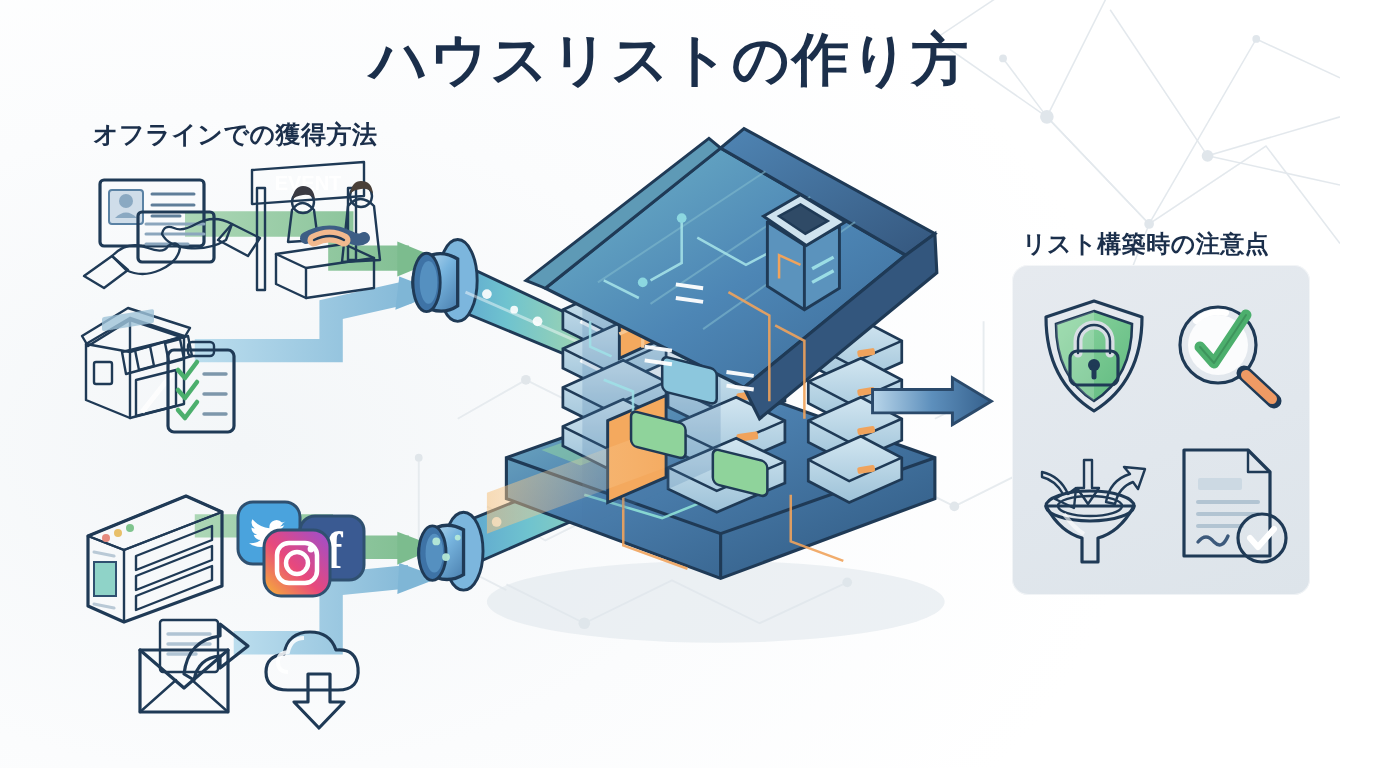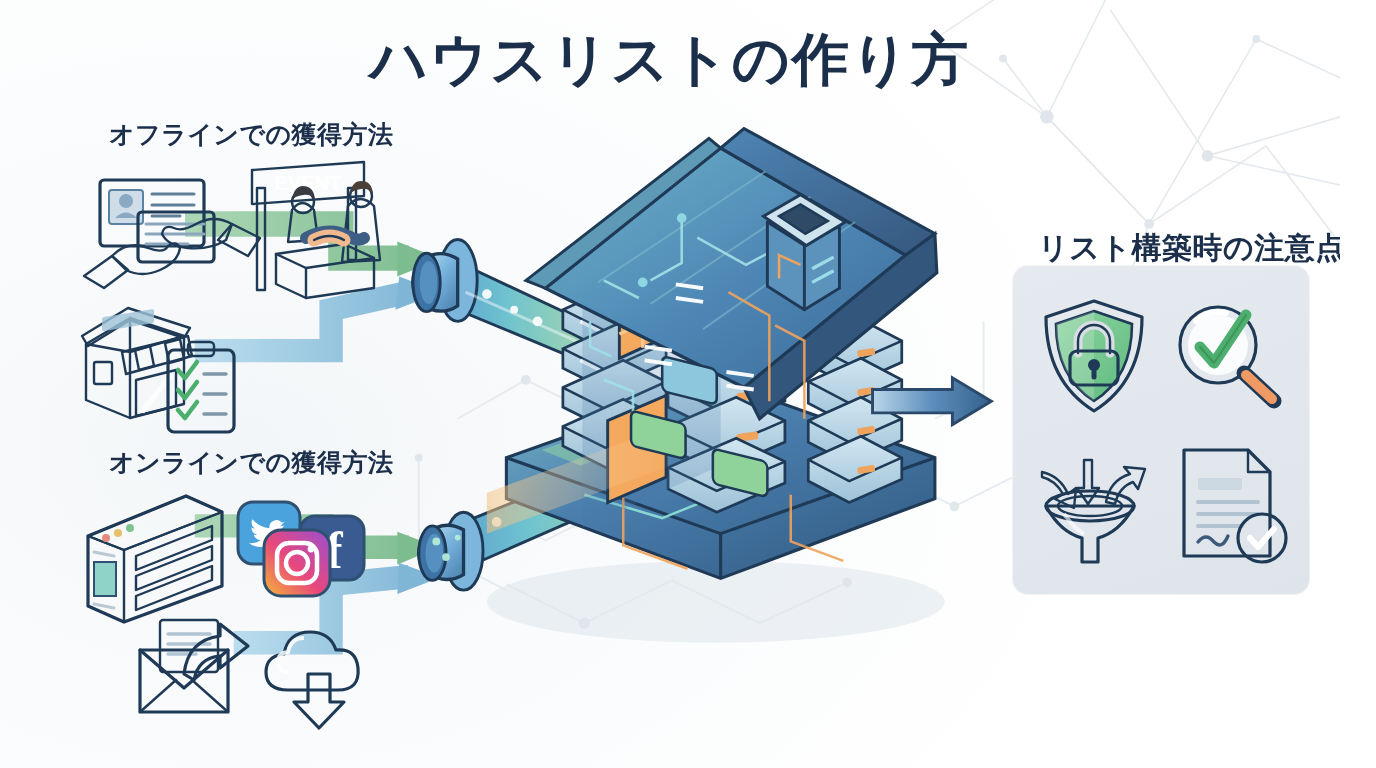--- a/index.html
+++ b/index.html
@@ -20,25 +20,25 @@
 
   
   .title {
     position:absolute; left:0; right:0; top:22px; text-align:center;
     font-size:57px; font-weight:700; letter-spacing:2px;
     color:#1b2f4b;
     text-shadow:0 1px 0 rgba(255,255,255,.6);
   }
   .sec-head {
     position:absolute; font-size:25px; font-weight:700;
-    color:#1b2f4b; letter-spacing:.5px; white-space:nowrap;margin-left:16px;
+    color:#1b2f4b; letter-spacing:.5px; white-space:nowrap;
   }
   #h-offline { left:93px; top:118px; }
   #h-online  { left:93px; top:446px; }
-  #h-caution { left:1022px; top:228px; font-size:30px; }
+  #h-caution { left:1022px; top:228px; font-size:24px; }
 
   
   .panel {
     position:absolute; left:1012px; top:265px; width:298px; height:330px;
     background:linear-gradient(160deg,#e6eaef 0%,#e1e7ed 55%,#dde4ea 100%);
     border-radius:16px;
     box-shadow:inset 0 0 0 1px rgba(255,255,255,.55);
   }
   .panel-grid {
     position:absolute; inset:0; display:grid;
@@ -92,21 +92,20 @@
       <circle cx="600" cy="640" r="6"></circle>
         <circle cx="870" cy="598" r="5"></circle>
       <circle cx="980" cy="520" r="5"></circle>
         <circle cx="430" cy="470" r="4"></circle>
     </g>
   </svg>
 
   <div class="title">ハウスリストの作り方</div>
 
   <div class="sec-head" id="h-offline">オフラインでの獲得方法</div>
-  <div class="sec-head" id="h-online">オンラインでの獲得方法</div>
   <div class="sec-head" id="h-caution">リスト構築時の注意点</div>
 
   <svg class="layer" viewBox="0 0 1376 768">
     <defs>
       <linearGradient id="grnR" x1="0" y1="0" x2="1" y2="0">
         <stop offset="0" stop-color="#a8d5b2"></stop>
           <stop offset="1" stop-color="#7cbc8e"></stop>
       </linearGradient>
       <linearGradient id="bluR" x1="0" y1="0" x2="1" y2="0">
         <stop offset="0" stop-color="#b8dced"></stop>

